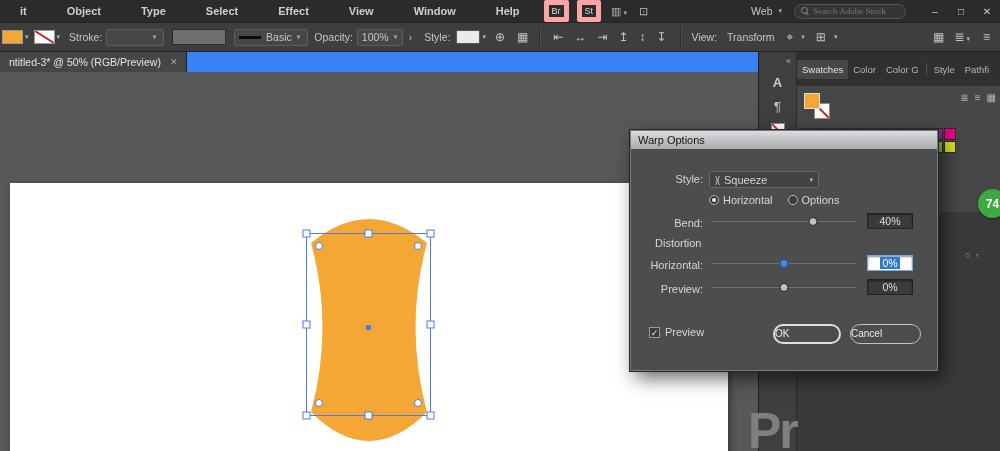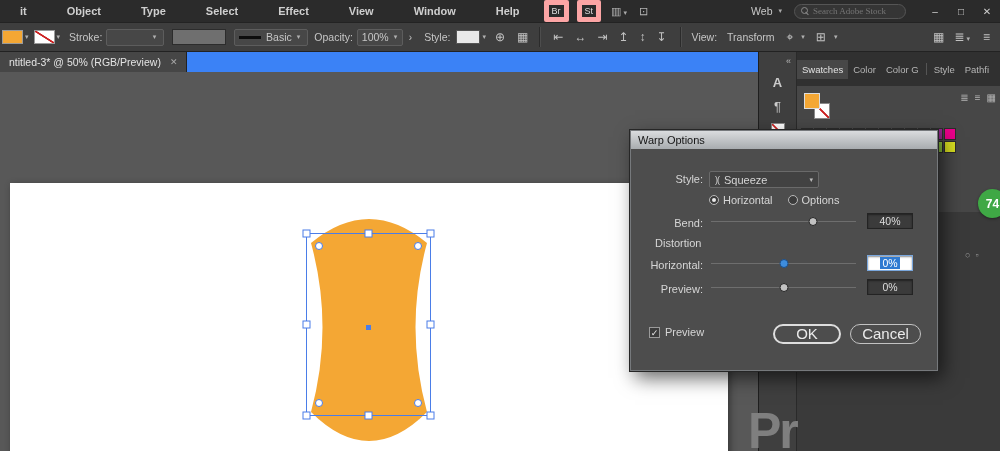--- a/index.html
+++ b/index.html
@@ -119,21 +119,21 @@
     border:1px solid #242424; transform:translateX(-50%); }
   .knob.blue { background:#3e8ddd; border-color:#1c4f8a; }
   .valbox { position:absolute; left:236px; width:46px; height:16px; background:#3b3b3b; border:1px solid #232323;
     box-shadow:inset 0 1px 2px rgba(0,0,0,.45); color:#dddddd; font-size:10.5px; text-align:center; line-height:14px; }
   .valbox.active { background:#ffffff; border-color:#7aa7dd; }
   .valbox.active .sel { background:#2f7ad1; color:#ffffff; padding:0 2px; }
   .chk { position:absolute; left:18px; top:177px; display:flex; align-items:center; gap:5px; }
   .chkbox { width:11px; height:11px; background:#3b3b3b; border:1px solid #9a9a9a; color:#eaeaea;
     font-size:9px; line-height:10px; text-align:center; }
   .btn { position:absolute; top:175px; height:20px; border-radius:10px; background:transparent;
-    color:#eaeaea; font-size:15px; text-align:center; }
+    color:#eaeaea; font-size:10px; }
   .btn-ok { left:142px; width:68px; border:2px solid #dedede; line-height:16px; }
   .btn-cancel { left:219px; width:71px; border:1px solid #c2c2c2; line-height:18px; }
 </style>
 </head>
 <body>
 
 <div class="menubar">
   <span class="menu-item">it</span>
   <span class="menu-item">Object</span>
   <span class="menu-item">Type</span>

